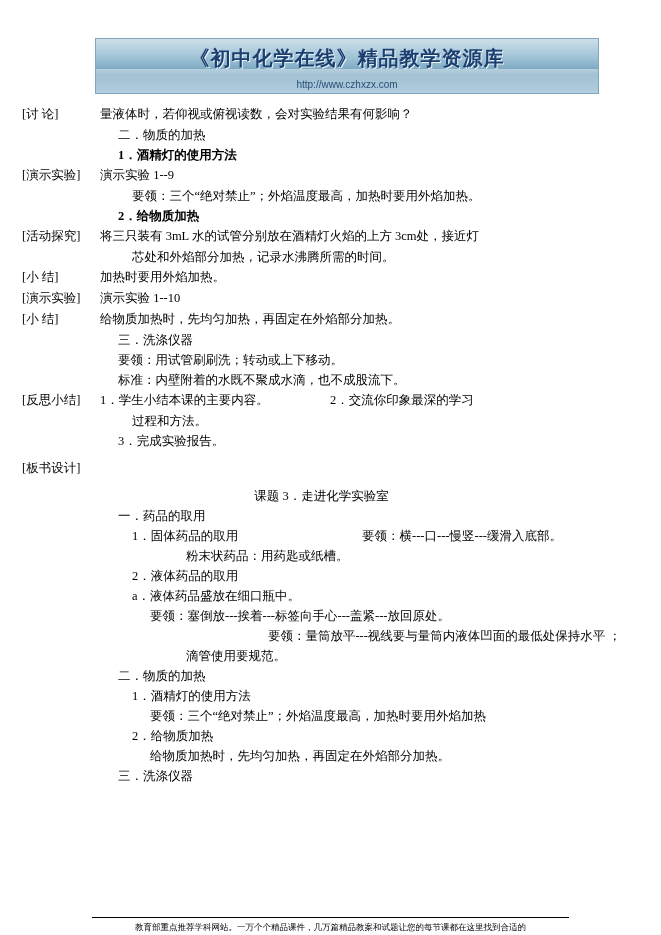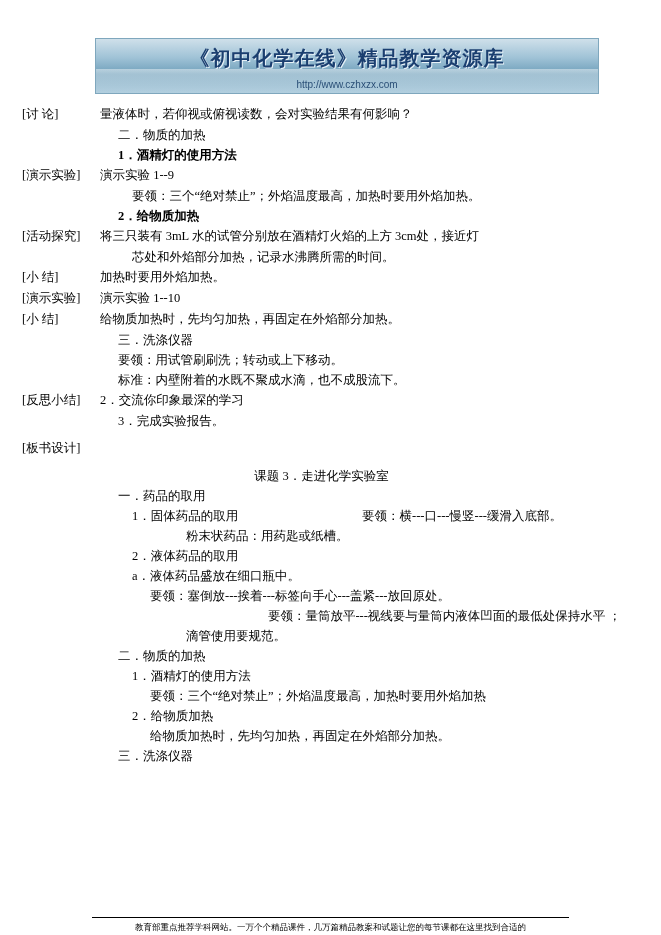--- a/index.html
+++ b/index.html
@@ -156,23 +156,25 @@
       <div class="txt">给物质加热时，先均匀加热，再固定在外焰部分加热。</div>
     </div>
 
     <div class="ind2">三．洗涤仪器</div>
     <div class="ind2">要领：用试管刷刷洗；转动或上下移动。</div>
     <div class="ind2">标准：内壁附着的水既不聚成水滴，也不成股流下。</div>
 
     <div class="row">
       <div class="label">[反思小结]</div>
       <div class="txt flexrow">
+        <div class="c1">1．学生小结本课的主要内容。</div>
         <div class="c2">2．交流你印象最深的学习</div>
       </div>
     </div>
+    <div class="ind3">过程和方法。</div>
     <div class="ind2">3．完成实验报告。</div>
 
     <div class="gap"></div>
 
     <div class="row">
       <div class="label">[板书设计]</div>
       <div class="txt"></div>
     </div>
 
     <div class="gap"></div>

